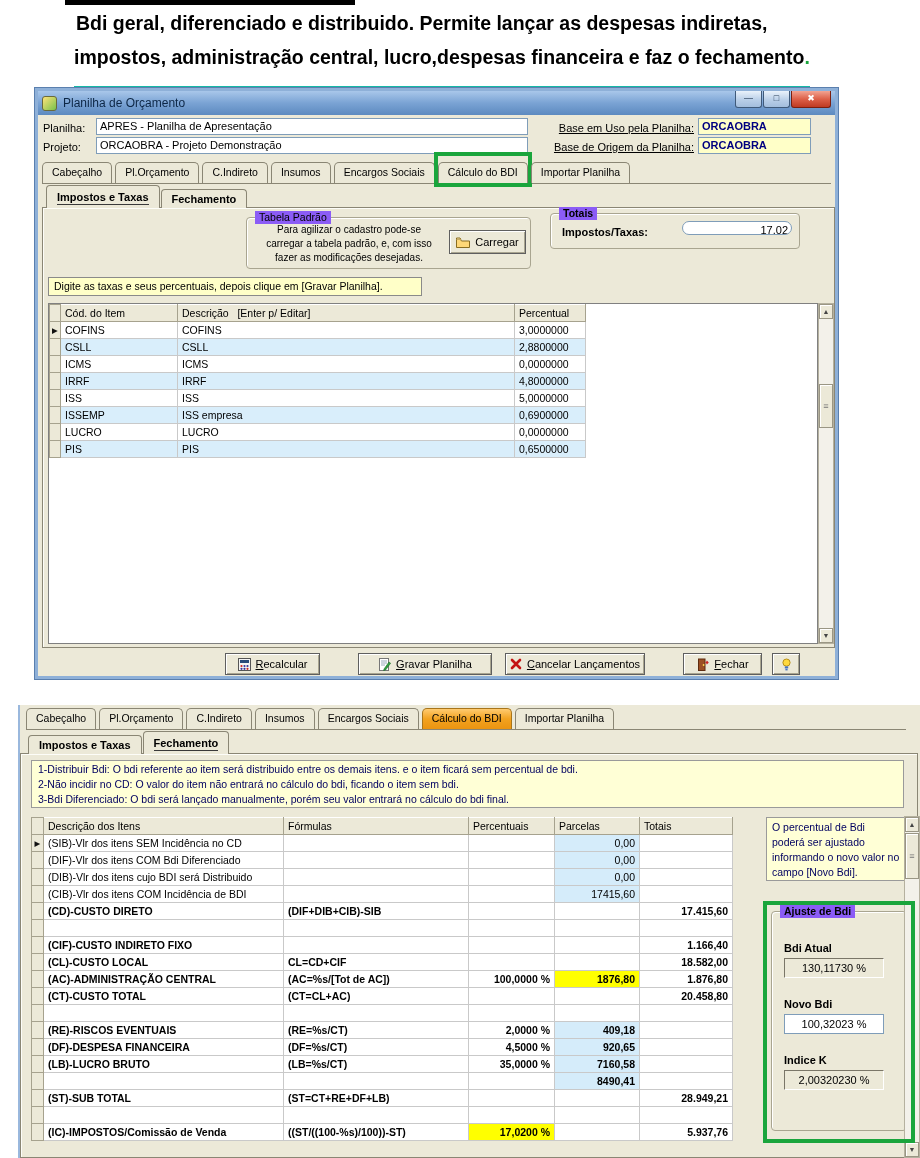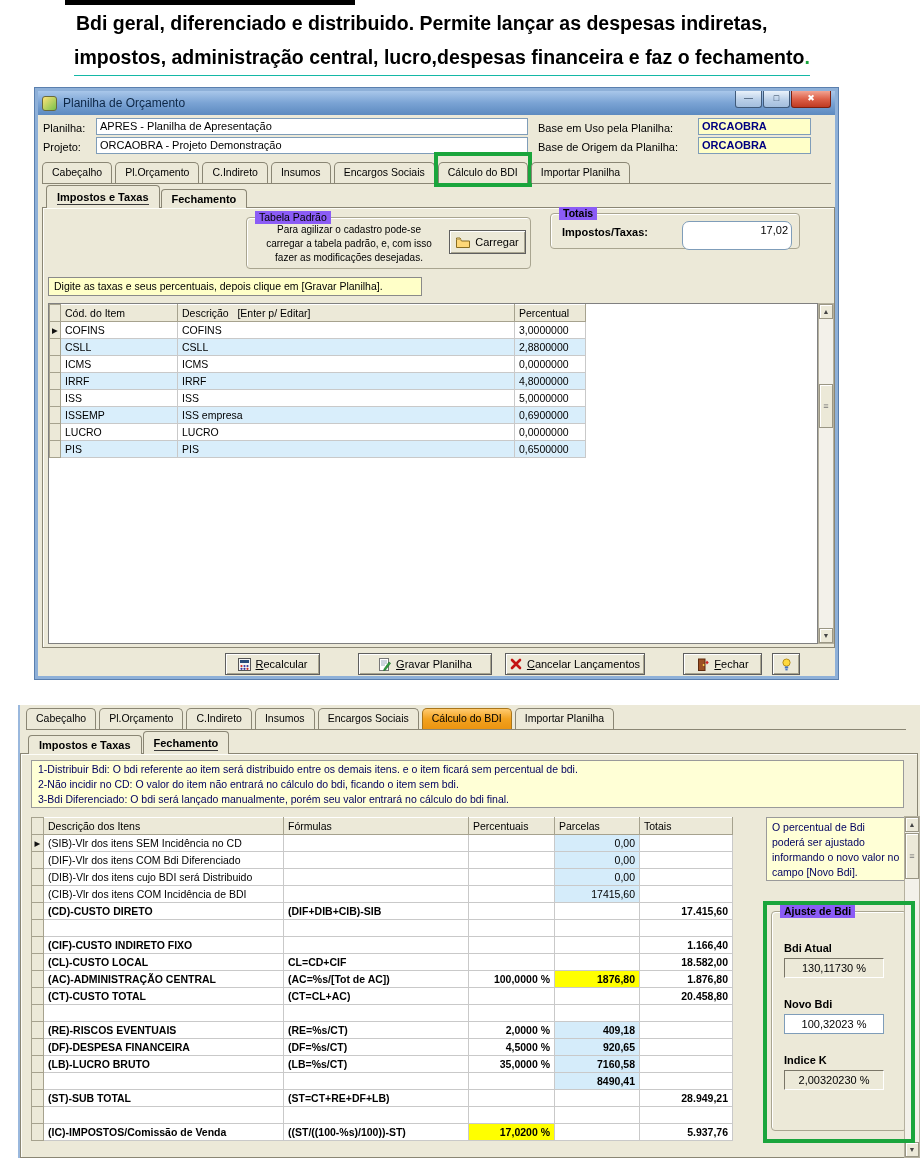--- a/index.html
+++ b/index.html
@@ -4,34 +4,34 @@
 <style>
   * { margin:0; padding:0; box-sizing:border-box; }
   body { background:#fff; font-family:"Liberation Sans","DejaVu Sans",sans-serif; font-size:11px; color:#000; }
   .stage { position:relative; width:920px; height:1158px; overflow:hidden; background:#fff; }
 
   
   .ann-topbar { position:absolute; left:65px; top:0; width:290px; height:5px; background:#000; }
   .headline { position:absolute; left:38px; top:8px; width:876px; font-weight:bold; font-size:19.5px;margin-left:36px; }
   .hl-line1 { line-height:31px; padding-left:2px; white-space:nowrap; }
   .hl-line2 { line-height:31px; margin-top:3px; white-space:nowrap; }
-  .hl-underline { border-bottom:1px solid #14b8a6; padding-bottom:7px; }
+  .hl-underline { border-bottom:1px solid #14b8a6; padding-bottom:18px; }
   .hl-period { color:#1aa53c; }
 
   
   .window { position:absolute; left:35px; top:88px; width:803px; height:591px; background:#ece9d8; border:3px solid #8eb0d8; outline:1px solid #5a7fae; }
   .titlebar { position:absolute; left:0; top:0; width:797px; height:24px; background:linear-gradient(180deg,#a9c7ea,#7aa3d4 50%,#5c8ac0); display:flex; align-items:center; padding:0 4px; }
   .app-icon { width:15px; height:15px; border-radius:3px; background:linear-gradient(135deg,#ffe27a,#77c24a); border:1px solid #6a6a3a; flex:0 0 auto; }
   .title-text { font-size:12px; color:#0d2746; margin-left:6px; flex:1; white-space:nowrap; overflow:hidden; }
   .tb-controls { display:flex; gap:1px; align-self:flex-start; margin-top:0; }
   .tb-btn { width:27px; height:17px; border:1px solid #3f5a7a; border-top:none; border-radius:0 0 3px 3px; background:linear-gradient(#eaf2fb,#b9cfe8 55%,#a3bedd); font-size:9px; text-align:center; line-height:15px; color:#243a55; }
   .tb-close { width:40px; background:linear-gradient(#f2a492,#dd6149 50%,#bf3a22); color:#fff; border-color:#7a1f10; font-weight:bold; }
 
   .lbl { position:absolute; font-size:11px; white-space:nowrap; }
-  .lbl-right { text-align:left; }
+  .lbl-right { text-align:right;text-decoration:underline; }
   .bold { font-weight:bold; }
   .field { position:absolute; height:17px; background:#fff; border:1px solid #7f9db9; font-size:11px; line-height:14px; padding:0 3px; white-space:nowrap; overflow:hidden; }
   .base-field { background:#ffffc8; color:#000080; font-weight:bold; }
   .num-field { text-align:right; }
 
   
   .tabbar { position:absolute; height:22px; white-space:nowrap; }
   .tabbar::after { content:""; position:absolute; left:0; right:0; bottom:0; border-bottom:1px solid #8a8674; }
   .tab { position:relative; display:inline-block; height:21px; line-height:19px; padding:0 9px; margin-right:3px; font-size:10.5px; background:#ece9d8; border:1px solid #8a8674; border-bottom:none; border-radius:5px 5px 0 0; vertical-align:bottom; z-index:1; }
   .tab-hot { background:linear-gradient(#ffcb70,#f2a21f 50%,#eb9410); border-color:#a8751a; }
@@ -164,21 +164,21 @@
               <path d="M0.5 2.5 h4 l1 1.5 h8 v6.5 h-13 z" fill="#ffd878" stroke="#8a6d20"></path>
               <path d="M0.5 2.5 v-1.5 h3.5 l1 1.5" fill="#ffe9ad" stroke="#8a6d20"></path>
             </svg>
           <span class="btn-label">Carregar</span>
         </div>
       </div>
 
       <div class="groupbox" style="left:507px; top:5px; width:250px; height:36px;">
         <span class="group-title bold">Totais</span>
         <div class="lbl bold" style="left:11px; top:12px;">Impostos/Taxas:</div>
-        <div class="field num-field" style="left:131px; top:7px; width:110px; height:29px; line-height:17px;border-radius:7px;">17,02</div>
+        <div class="field num-field" style="left:131px; top:7px; width:110px; height:14px; line-height:17px;border-radius:7px;">17,02</div>
       </div>
 
       <div class="hint" style="left:5px; top:69px; width:374px;">Digite as taxas e seus percentuais, depois clique em [Gravar Planilha].</div>
 
       <div class="grid-area" style="left:5px; top:95px; width:770px; height:341px;">
         <table class="dtable ttable" style="left:0; top:0; width:536px;">
           <colgroup>
               <col style="width:11px">
               <col style="width:117px">
               <col style="width:337px">

